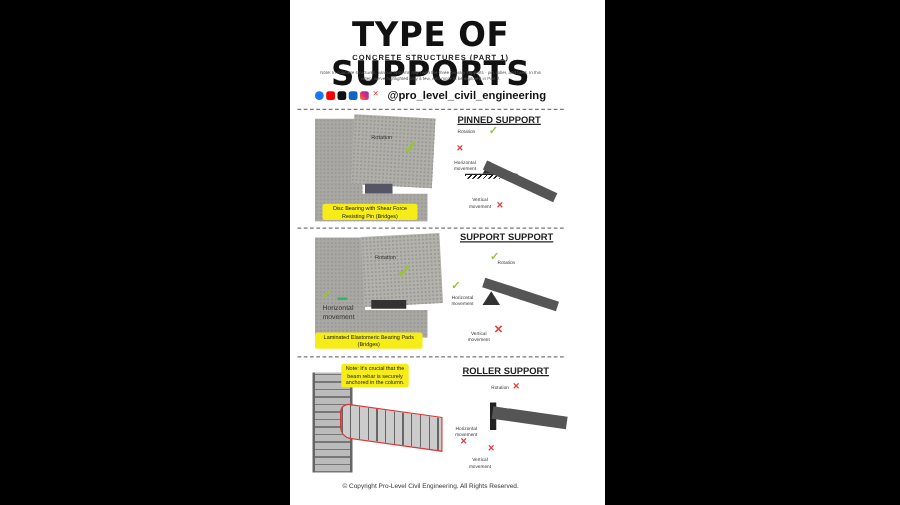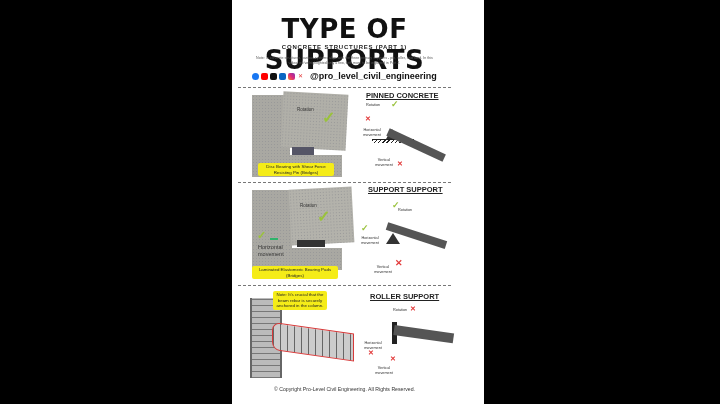--- a/index.html
+++ b/index.html
@@ -52,21 +52,21 @@
 
   <div>
     <div class="photo speck" style="left:20px;top:95px;width:38px;height:70px;"></div>
     <div class="photo speck" style="left:50px;top:93px;width:65px;height:56px;transform:rotate(3deg);background-color:#b0afa8;"></div>
     <div style="position:absolute;left:60px;top:147px;width:22px;height:8px;background:#556;"></div>
     <div class="photo speck" style="left:20px;top:155px;width:90px;height:22px;"></div>
     <div class="lbl" style="left:65px;top:108px;font-size:4.5px;">Rotation</div>
     <div class="check" style="left:90px;top:108px;font-size:16px;">✓</div>
     <div class="hl" style="left:26px;top:163px;width:70px;">Disc Bearing with Shear Force Resisting Pin (Bridges)</div>
 
-    <div class="sec-title" style="left:134px;top:91px;">PINNED CONCRETE</div>
+    <div class="sec-title" style="left:134px;top:91px;">PINNED SUPPORT</div>
     <div class="lbl" style="left:134px;top:103px;">Rotation</div>
     <div class="check" style="left:159px;top:99px;font-size:9px;">✓</div>
     <div class="cross" style="left:133px;top:115px;">✕</div>
     <div class="lbl" style="left:125px;top:128px;width:30px;">Horizontal movement</div>
     <div style="position:absolute;left:154px;top:129px;width:0;height:0;border-left:6px solid transparent;border-right:6px solid transparent;border-bottom:10px solid #333;"></div>
     <div style="position:absolute;left:140px;top:139px;width:42px;height:3px;border-top:1px solid #222;background:repeating-linear-gradient(135deg,#222 0 1px,transparent 1px 3px);"></div>
     <div style="position:absolute;left:156px;top:128px;width:62px;height:8px;background:#555;transform-origin:0 50%;transform:rotate(25deg);"></div>
     <div class="lbl" style="left:140px;top:158px;width:24px;">Vertical movement</div>
     <div class="cross" style="left:165px;top:160px;">✕</div>
   </div>

